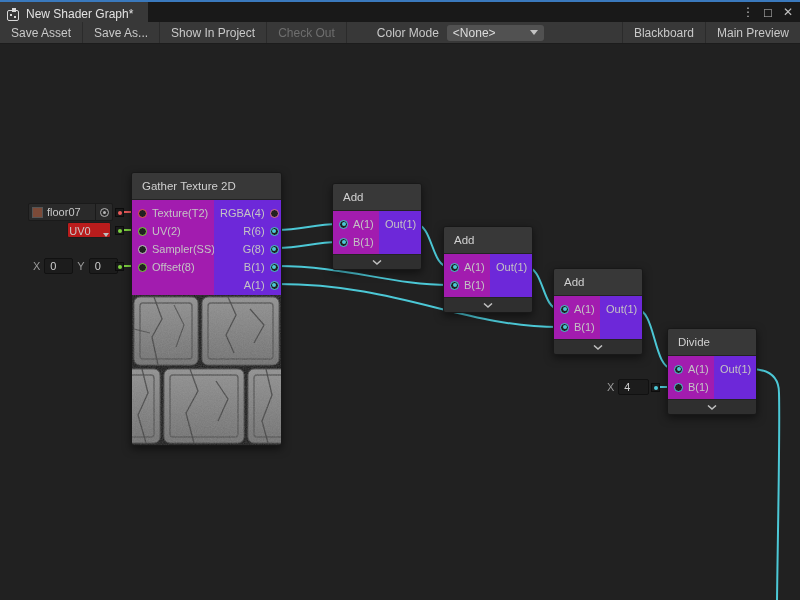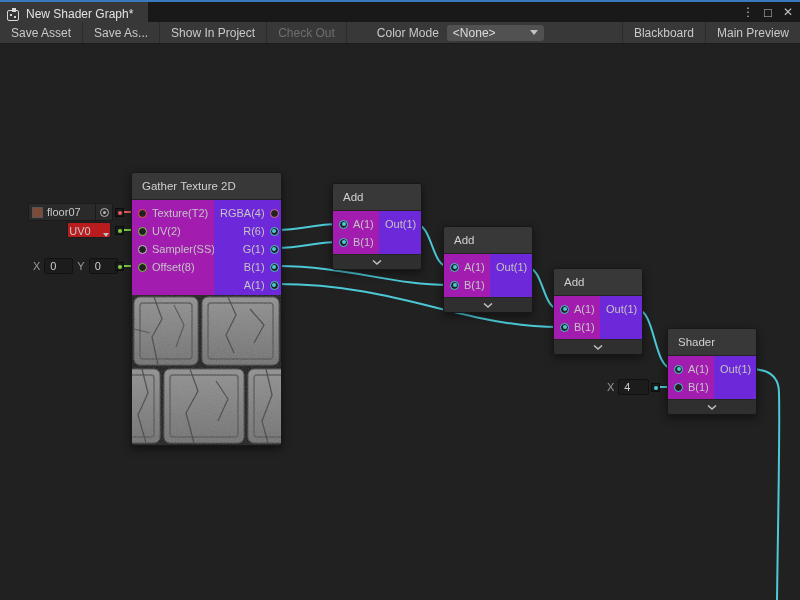--- a/index.html
+++ b/index.html
@@ -170,21 +170,21 @@
       <div class="col-out">
         <div class="prow out">
             <span>RGBA(4)</span>
             <span class="port c-pink"></span>
           </div>
         <div class="prow out">
             <span>R(6)</span>
             <span class="port filled c-cyan"></span>
           </div>
         <div class="prow out">
-            <span>G(1)</span>
+            <span>G(8)</span>
             <span class="port filled c-cyan"></span>
           </div>
         <div class="prow out">
             <span>B(1)</span>
             <span class="port filled c-cyan"></span>
           </div>
         <div class="prow out">
             <span>A(1)</span>
             <span class="port filled c-cyan"></span>
           </div>
@@ -301,21 +301,21 @@
       </div>
     </div>
     <div class="node-footer">
       <svg width="10" height="5">
           <polyline points="1,0.5 5,4 9,0.5" fill="none" stroke="#c0c0c0" stroke-width="1.5"></polyline>
         </svg>
     </div>
   </div>
 
   <div class="node small-node" id="node-divide">
-    <div class="node-header">Shader</div>
+    <div class="node-header">Divide</div>
     <div class="node-body">
       <div class="col-in">
         <div class="prow">
             <span class="port filled c-cyan"></span>
             <span>A(1)</span>
           </div>
         <div class="prow">
             <span class="port c-cyan"></span>
             <span>B(1)</span>
           </div>

